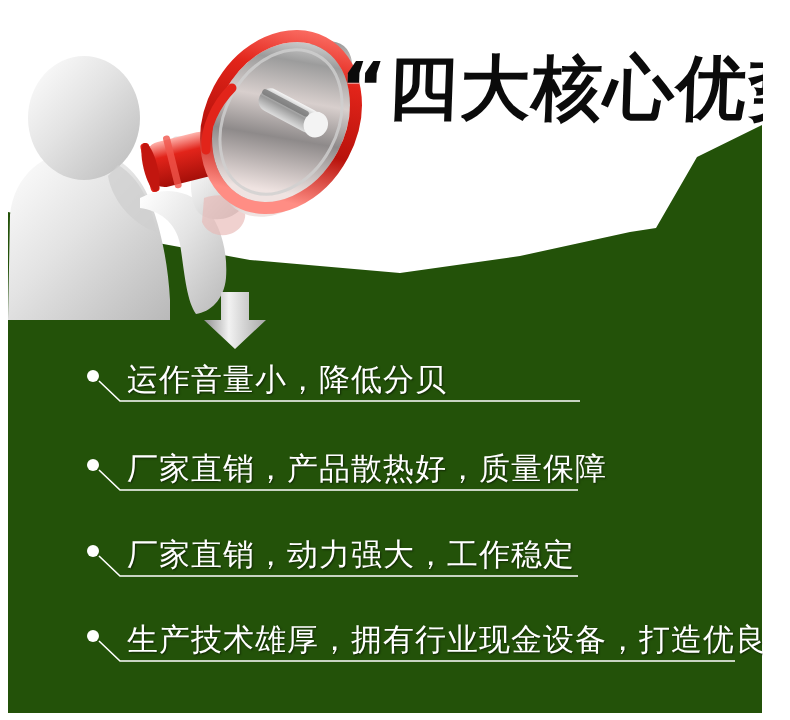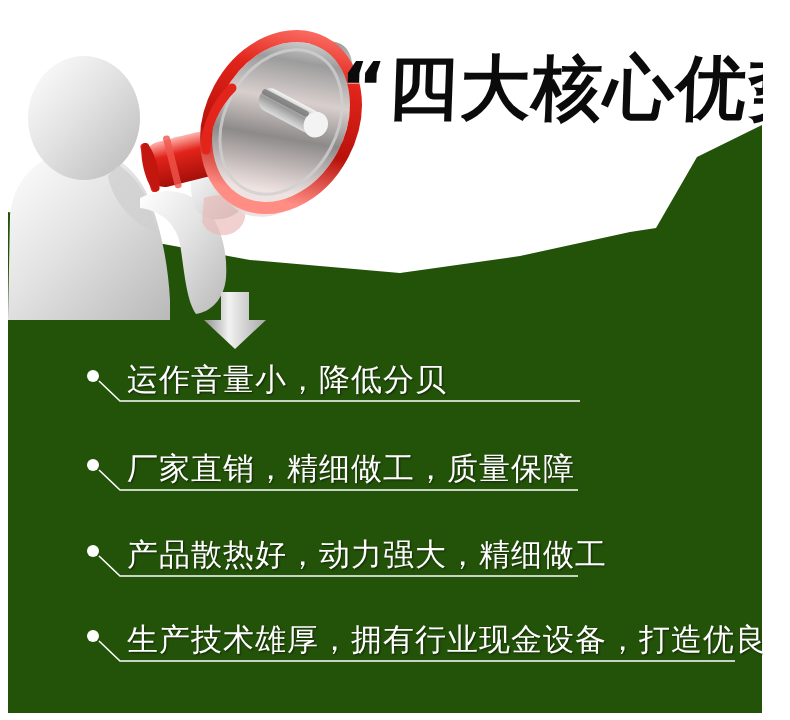--- a/index.html
+++ b/index.html
@@ -224,29 +224,29 @@
         <path id="path-0" d="M 99,24 L 120,44 L 580,44" fill="none" stroke="#ffffff" stroke-width="1.6"></path>
       </svg>
       <div class="row-text">运作音量小，降低分贝</div>
     </div>
 
     <div class="row" id="row-1" style="top:446px;">
       <svg class="row-line" viewBox="0 0 790 62">
         <circle cx="93" cy="19" r="6" fill="#ffffff"></circle>
         <path id="path-1" d="M 99,24 L 120,44 L 578,44" fill="none" stroke="#ffffff" stroke-width="1.6"></path>
       </svg>
-      <div class="row-text">厂家直销，精细做工，质量保障</div>
+      <div class="row-text">厂家直销，产品散热好，质量保障</div>
     </div>
 
     <div class="row" id="row-2" style="top:532px;">
       <svg class="row-line" viewBox="0 0 790 62">
         <circle cx="93" cy="19" r="6" fill="#ffffff"></circle>
         <path id="path-2" d="M 99,24 L 120,44 L 578,44" fill="none" stroke="#ffffff" stroke-width="1.6"></path>
       </svg>
-      <div class="row-text">产品散热好，动力强大，精细做工</div>
+      <div class="row-text">厂家直销，动力强大，工作稳定</div>
     </div>
 
     <div class="row" id="row-3" style="top:617px;">
       <svg class="row-line" viewBox="0 0 790 62">
         <circle cx="93" cy="19" r="6" fill="#ffffff"></circle>
         <path id="path-3" d="M 99,24 L 120,44 L 735,44" fill="none" stroke="#ffffff" stroke-width="1.6"></path>
       </svg>
       <div class="row-text">生产技术雄厚，拥有行业现金设备，打造优良产品</div>
     </div>
 

